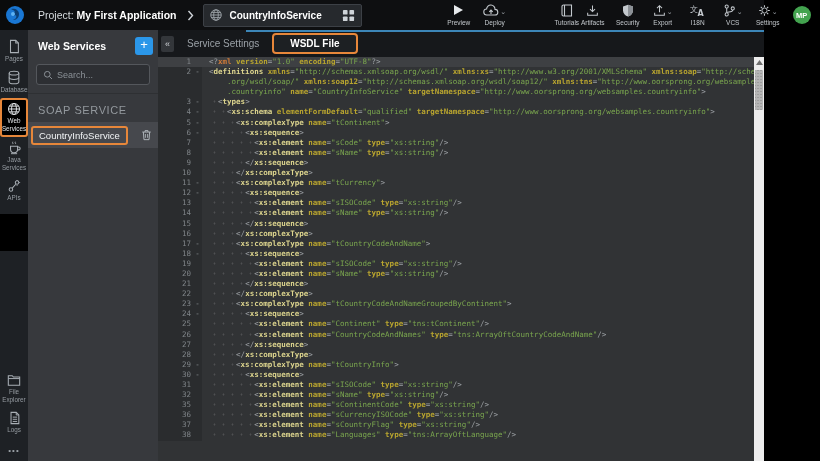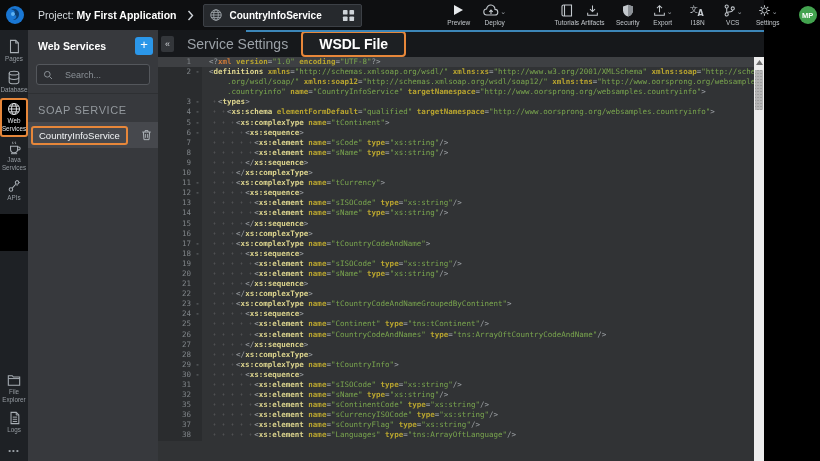--- a/index.html
+++ b/index.html
@@ -15,55 +15,55 @@
   .crumb-chev { margin:0 9px 0 11px; color:#cfd4d9; font-size:11px; }
   .svc-tab { display:flex; align-items:center; height:23px; background:#26292d; border:1px solid #3c4046; border-radius:2px; padding:0 6px 0 5px; gap:6px; }
   .svc-tab .name { font-size:10px; font-weight:700; color:#ffffff; white-space:nowrap; padding-right:14px; }
   .action { display:flex; flex-direction:column; align-items:center; justify-content:center; gap:2px; min-width:26px; cursor:pointer; }
   .action .ic-row { display:flex; align-items:flex-start; height:13px; }
   .action .lbl { font-size:6.5px; color:#c3c8cd; white-space:nowrap; }
   .action .chev { font-size:7px; color:#9aa0a6; margin-left:1px; margin-top:4px; }
   .grp-mid { display:flex; align-items:center; gap:10px; margin-left:84px; }
   .tutorials { margin-left:36px; }
   .grp-right { margin-left:auto; display:flex; align-items:center; gap:9px; padding-right:5px; }
-  .avatar { width:18px; height:18px; border-radius:50%; background:#43a34f; color:#fff; font-size:7.5px; font-weight:700; display:flex; align-items:center; justify-content:center; margin-left:9px; }
+  .avatar { width:18px; height:18px; border-radius:50%; background:#43a34f; color:#fff; font-size:7.5px; font-weight:700; display:flex; align-items:center; justify-content:center; margin-left:3px; }
 
   
   .body { flex:1; display:flex; min-height:0; }
 
   
   .rail { width:28px; flex:none; background:#1e2125; display:flex; flex-direction:column; align-items:center; padding-top:6px; }
   .rail-item { width:28px; padding:3px 0 4px; display:flex; flex-direction:column; align-items:center; gap:1px; cursor:pointer; }
   .rail-item .rlabel { font-size:6.3px; color:#969ca2; text-align:center; line-height:1.25; width:27px; }
   .rail-item.active { background:#000; border:2px solid #e7873a; border-radius:3px; padding:2px 0 3px; }
   .rail-item.active .rlabel { color:#e4e7ea; }
   .rail-gap-black { width:28px; height:37px; background:#000; margin-top:8px; flex:none; }
   .rail-bottom { margin-top:auto; display:flex; flex-direction:column; align-items:center; }
   .rail-dots { color:#9aa0a6; font-size:8px; letter-spacing:1px; padding:8px 0 6px; }
 
   
   .sidebar { width:130px; flex:none; background:#37393d; display:flex; flex-direction:column; }
   .sb-head { height:31px; flex:none; display:flex; align-items:center; padding:0 5px 0 10px; }
   .sb-title { font-size:10.5px; font-weight:700; color:#fff; flex:1; }
   .add-btn { width:18px; height:18px; border-radius:3px; background:#2b97e9; color:#fff; font-size:13px; line-height:16px; text-align:center; cursor:pointer; }
   .sb-search-wrap { padding:3px 8px 8px; }
-  .sb-search { display:flex; align-items:center; gap:12px; height:21px; background:#2d2f33; border:1px solid #54575c; border-radius:3px; padding:8px 6px; }
+  .sb-search { display:flex; align-items:center; gap:4px; height:21px; background:#2d2f33; border:1px solid #54575c; border-radius:3px; padding:8px 6px; }
   .sb-search input { flex:1; min-width:0; background:transparent; border:none; outline:none; color:#c6cbd0; font-size:9px; font-family:"Liberation Sans",sans-serif; }
   .sb-search input::placeholder { color:#8a9096; }
   .sb-section { border-top:1px solid #2e3033; padding:10px 10px 6px; font-size:11px; letter-spacing:0.6px; color:#93989d; }
   .sb-item { height:26px; background:#46484d; display:flex; align-items:center; padding:0 6px 0 3px; cursor:pointer; }
   .sb-item-box { border:2px solid #e7873a; border-radius:3px; padding:2px 6px; font-size:9.5px; color:#f2f4f6; white-space:nowrap; }
   .sb-item .trash { margin-left:auto; }
 
   
   .main { flex:1; display:flex; flex-direction:column; min-width:0; background:#16181b; }
   .tabbar { height:27px; flex:none; display:flex; align-items:center; position:relative; background:#16181b; }
   .tabbar::after { content:""; position:absolute; top:0; left:88px; right:0; height:2px; background:#3c86b8; }
   .collapse-btn { width:13px; height:16px; margin-left:3px; background:#33363a; border-radius:2px; color:#cfd3d7; font-size:9px; display:flex; align-items:center; justify-content:center; cursor:pointer; }
-  .tab { font-size:14px; cursor:pointer; white-space:nowrap; }
+  .tab { font-size:10px; cursor:pointer; white-space:nowrap; }
   .tab.inactive { color:#9ba1a7; margin-left:13px; }
   .tab.active-box { margin-left:13px; border:2px solid #e7873a; border-radius:4px; padding:3px 16px; color:#fff; font-weight:700; background:#1d2023; }
 
   .editor { flex:1; display:flex; min-height:0; }
   .code-scroll { flex:1; min-width:0; background:#313335; overflow:hidden; display:flex; flex-direction:column; }
   .code-row { display:flex; height:10.1px; flex:none; font-family:"DejaVu Sans Mono", monospace; font-size:7.5px; line-height:10.1px; }
   .gut { width:44px; flex:none; display:flex; background:#2a2c2e; }
   .ln { flex:1; text-align:right; color:#7f8488; padding-right:2px; }
   .fold { width:9px; text-align:center; color:#8a8f93; }
   .src { flex:1; min-width:0; padding-left:7px; white-space:pre; overflow:hidden; color:#bdbfc1; }

